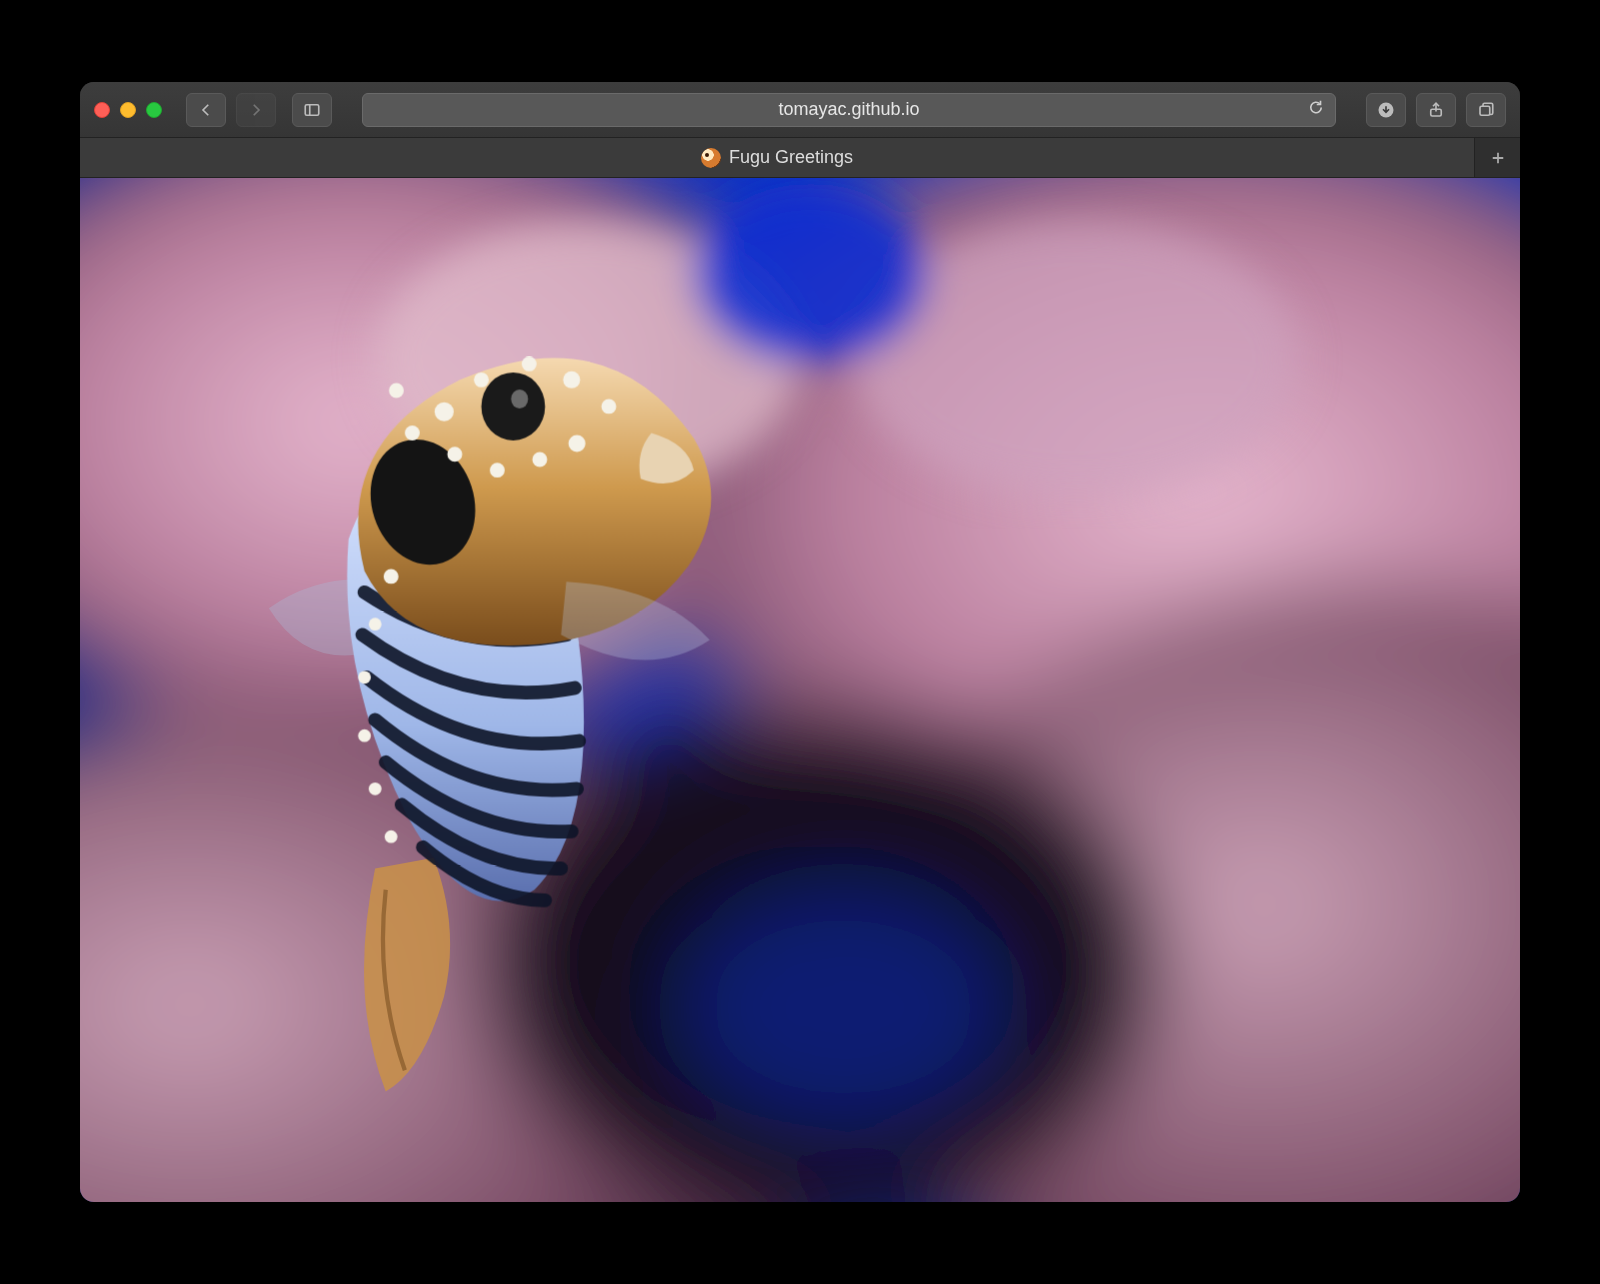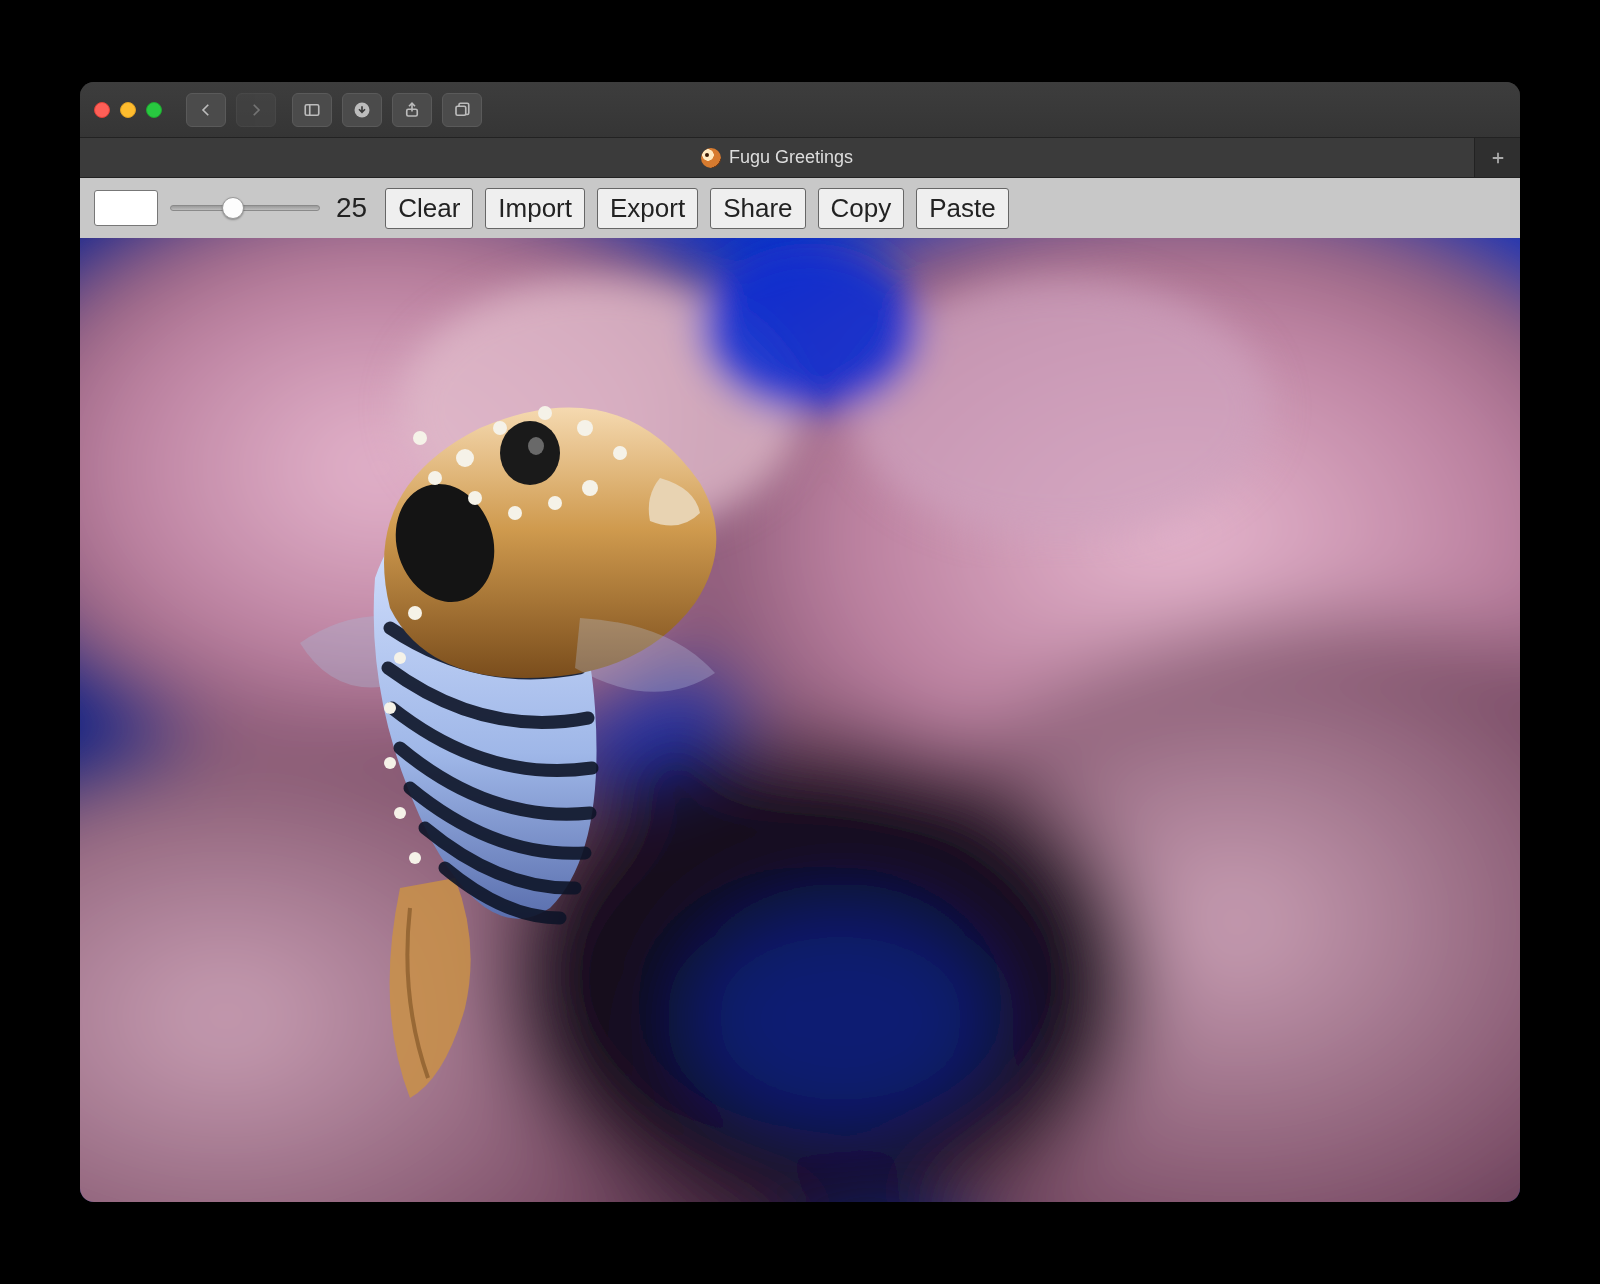--- a/index.html
+++ b/index.html
@@ -188,20 +188,29 @@
             </svg>
         </div>
       </div>
       <div class="tb-btn" style="margin-left:6px;">
         <svg viewBox="0 0 24 24">
             <rect x="3" y="5" width="18" height="14" rx="2"></rect>
             <line x1="9" y1="5" x2="9" y2="19"></line>
           </svg>
       </div>
 
+      <div class="addressbar">
+        <span>tomayac.github.io</span>
+        <span class="reload">
+          <svg viewBox="0 0 24 24" width="18" height="18" style="stroke:#cfcfcf;fill:none;stroke-width:2.2;">
+              <path d="M19 12a7 7 0 1 1-2.05-4.95"></path>
+              <polyline points="18 3 18 8 13 8"></polyline>
+            </svg>
+        </span>
+      </div>
 
       <div class="right-group">
         <div class="tb-btn filled">
           <svg viewBox="0 0 24 24">
               <circle cx="12" cy="12" r="10" fill="#bcbcbc"></circle>
               <path d="M12 7v7M8 11l4 4 4-4" stroke="#3a3a3a" stroke-width="2.2" fill="none"></path>
             </svg>
         </div>
         <div class="tb-btn">
           <svg viewBox="0 0 24 24">
@@ -225,34 +234,20 @@
         <span>Fugu Greetings</span>
       </div>
       <div class="newtab">
         <svg viewBox="0 0 24 24" width="18" height="18" style="stroke:#aaa;stroke-width:2.4;fill:none;">
             <line x1="12" y1="5" x2="12" y2="19"></line>
             <line x1="5" y1="12" x2="19" y2="12"></line>
           </svg>
       </div>
     </div>
 
-    <div class="app-toolbar">
-      <div class="color-swatch" style="background: rgb(255, 255, 255);"></div>
-      <div class="slider-wrap">
-        <div class="slider-track"></div>
-        <div class="slider-thumb" id="slider-thumb" style="left: 42%;"></div>
-      </div>
-      <span class="slider-value">25</span>
-      <button class="app-btn">Clear</button>
-      <button class="app-btn">Import</button>
-      <button class="app-btn">Export</button>
-      <button class="app-btn">Share</button>
-      <button class="app-btn">Copy</button>
-      <button class="app-btn">Paste</button>
-    </div>
 
     <div class="canvas-area">
       <svg class="canvas-svg" viewBox="0 0 1440 964" preserveAspectRatio="xMidYMid slice">
         <defs>
 
           <filter id="bigblur" x="-20%" y="-20%" width="140%" height="140%">
             <feGaussianBlur stdDeviation="40"></feGaussianBlur>
           </filter>
           <filter id="midblur">
               <feGaussianBlur stdDeviation="18"></feGaussianBlur>

